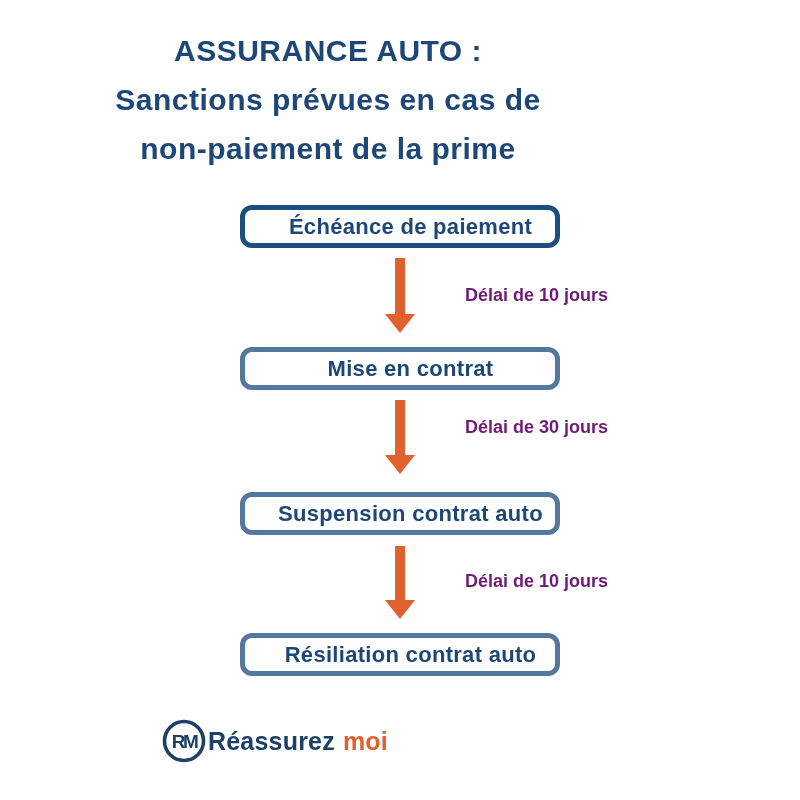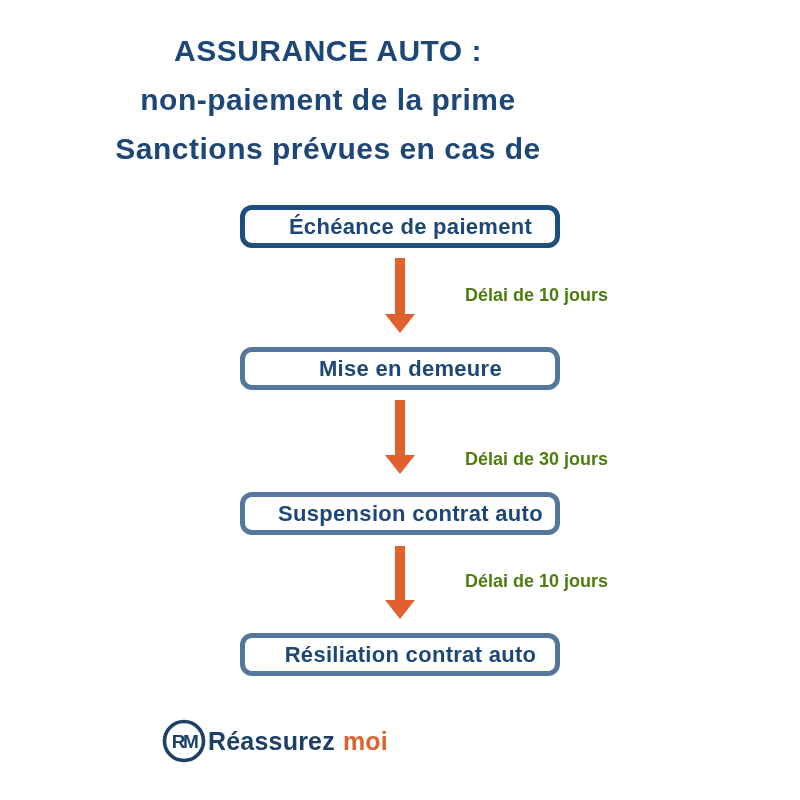--- a/index.html
+++ b/index.html
@@ -77,27 +77,27 @@
     border-top: 19px solid #e0602e;
   }
   .arrow-1 { top: 258px; height: 75px; }
   .arrow-2 { top: 400px; height: 74px; }
   .arrow-3 { top: 546px; height: 73px; }
 
   
   .delay-label {
     position: absolute;
     left: 465px;
-    color: #4d7c0f;
+    color: #701a75;
     font-weight: 700;
     font-size: 18px;
     white-space: nowrap;
   }
   .delay-1 { top: 285px; }
-  .delay-2 { top: 449px; }
+  .delay-2 { top: 417px; }
   .delay-3 { top: 571px; }
 
   
   .logo {
     position: absolute;
     left: 162px;
     top: 719px;
     display: flex;
     align-items: center;
     gap: 2px;
@@ -112,36 +112,36 @@
   .logo-text .brand-navy   { color: #1d4068; }
   .logo-text .brand-orange { color: #e0602e; margin-left: 8px; }
 </style>
 </head>
 <body>
 
 <div class="canvas">
 
   <div class="title">
     <div>ASSURANCE AUTO :</div>
+    <div>Sanctions prévues en cas de</div>
     <div>non-paiement de la prime</div>
-    <div>Sanctions prévues en cas de</div>
   </div>
 
   <div class="flow-box primary box-1">
     <span>Échéance de paiement</span>
   </div>
 
   <div class="arrow arrow-1">
     <div class="stem"></div>
     <div class="head"></div>
   </div>
   <div class="delay-label delay-1">Délai de 10 jours</div>
 
   <div class="flow-box secondary box-2">
-    <span>Mise en demeure</span>
+    <span>Mise en contrat</span>
   </div>
 
   <div class="arrow arrow-2">
     <div class="stem"></div>
     <div class="head"></div>
   </div>
   <div class="delay-label delay-2">Délai de 30 jours</div>
 
   <div class="flow-box secondary box-3">
     <span>Suspension contrat auto</span>

